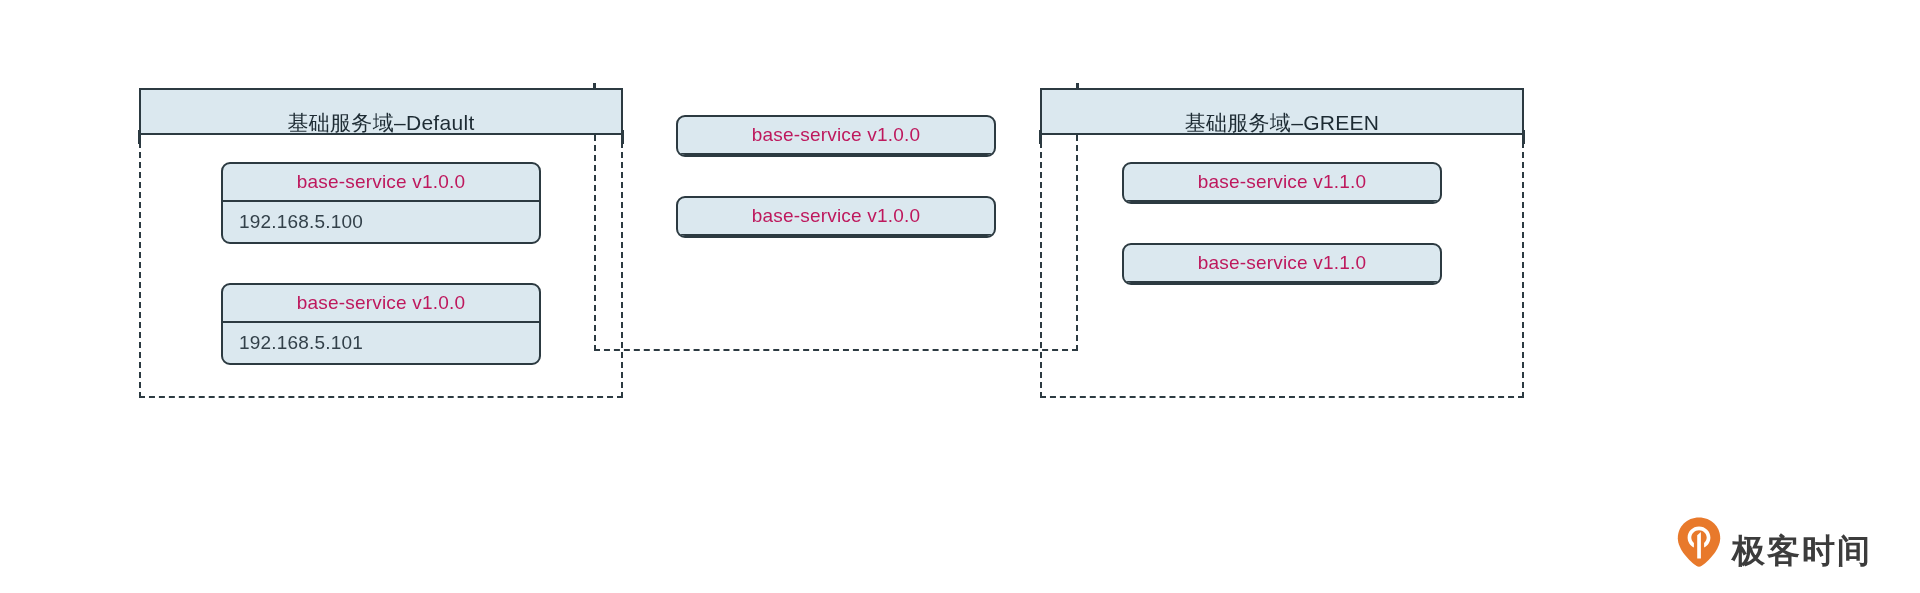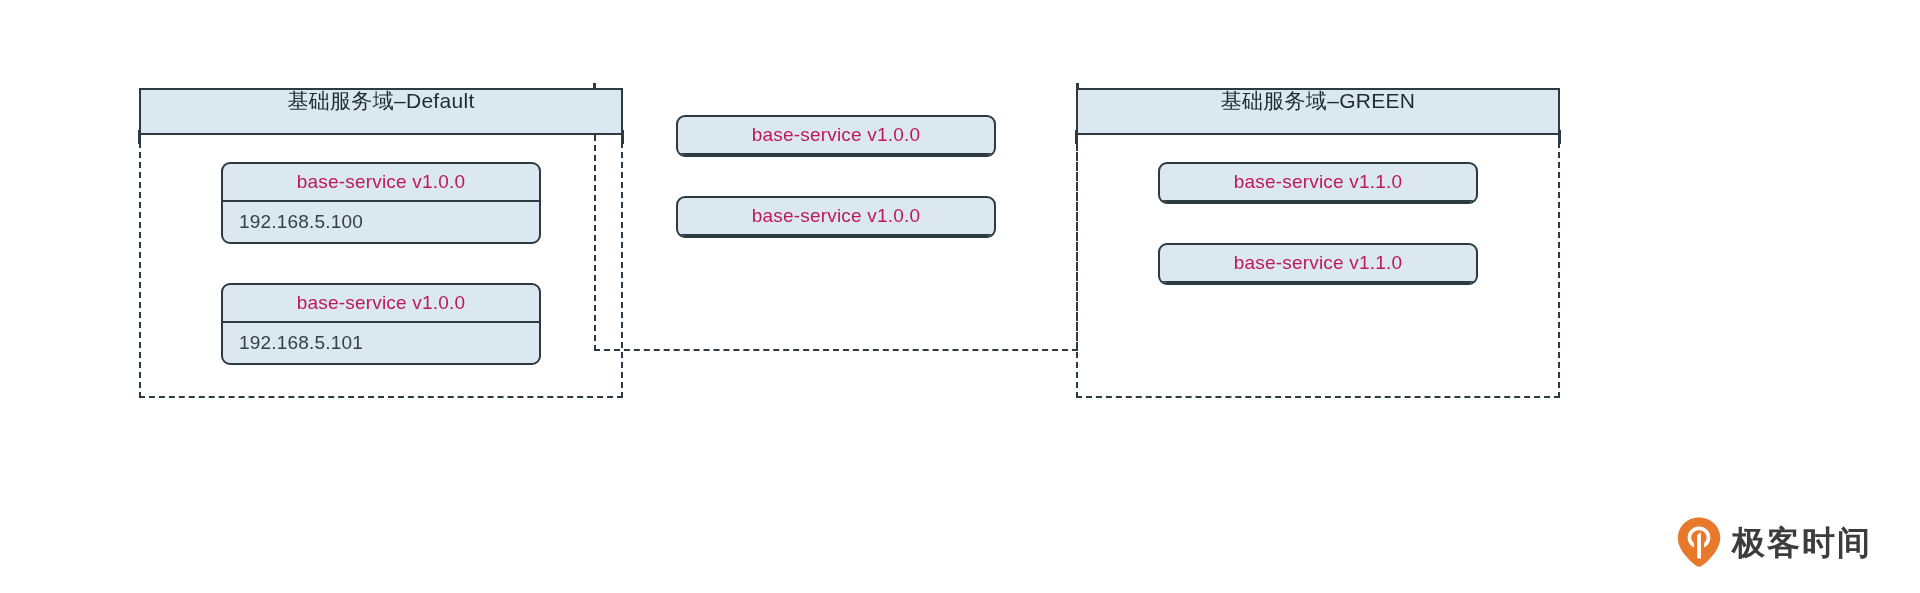--- a/index.html
+++ b/index.html
@@ -25,30 +25,30 @@
   }
 
   
   .domain-column {
     position: absolute;
     top: 88px;
     width: 484px;
   }
   .domain-column.col-0 { left: 139px; }
   .domain-column.col-1 { left: 594px; }
-  .domain-column.col-2 { left: 1076px; }
+  .domain-column.col-2 { left: 1040px; }
 
   
   .domain-header {
     box-sizing: border-box;
     height: 47px;
     border: 2.6px solid #2c3a41;
     background: #dbe8ef;
     display: flex;
-    align-items: flex-start;
+    align-items: flex-end;
     justify-content: center;
     position: relative;
     z-index: 3;
   }
   .domain-header-label {
     font-size: 21px;
     color: #1d2b33;
     letter-spacing: 0.3px;
     line-height: 1;
     white-space: nowrap;
@@ -112,21 +112,21 @@
     letter-spacing: 0.2px;
     white-space: nowrap;
   }
 
   
   #watermark {
     position: absolute;
     right: 48px;
     bottom: 26px;
     display: flex;
-    align-items: center;
+    align-items: flex-end;
     gap: 11px;
   }
   .wm-mark {
     position: relative;
     width: 44px;
     height: 50px;
   }
   .wm-text {
     font-size: 33px;
     font-weight: bold;

